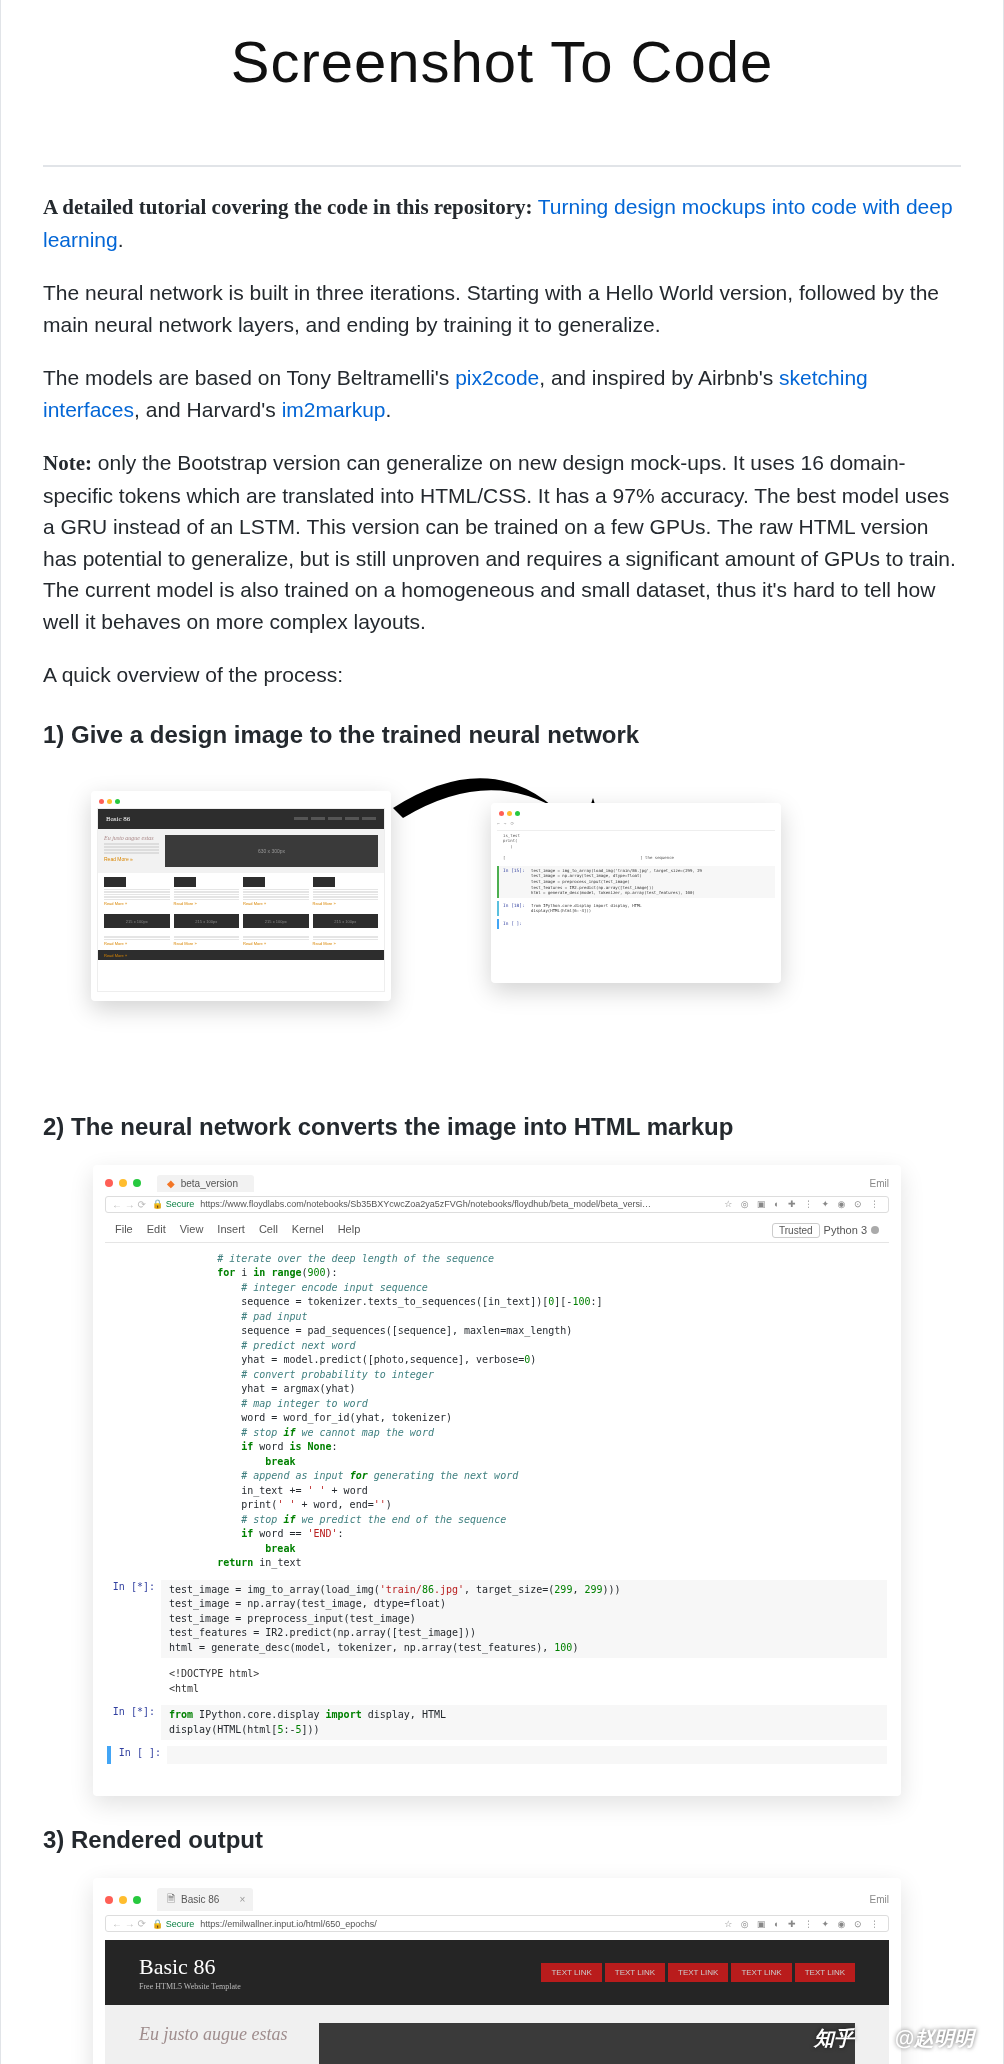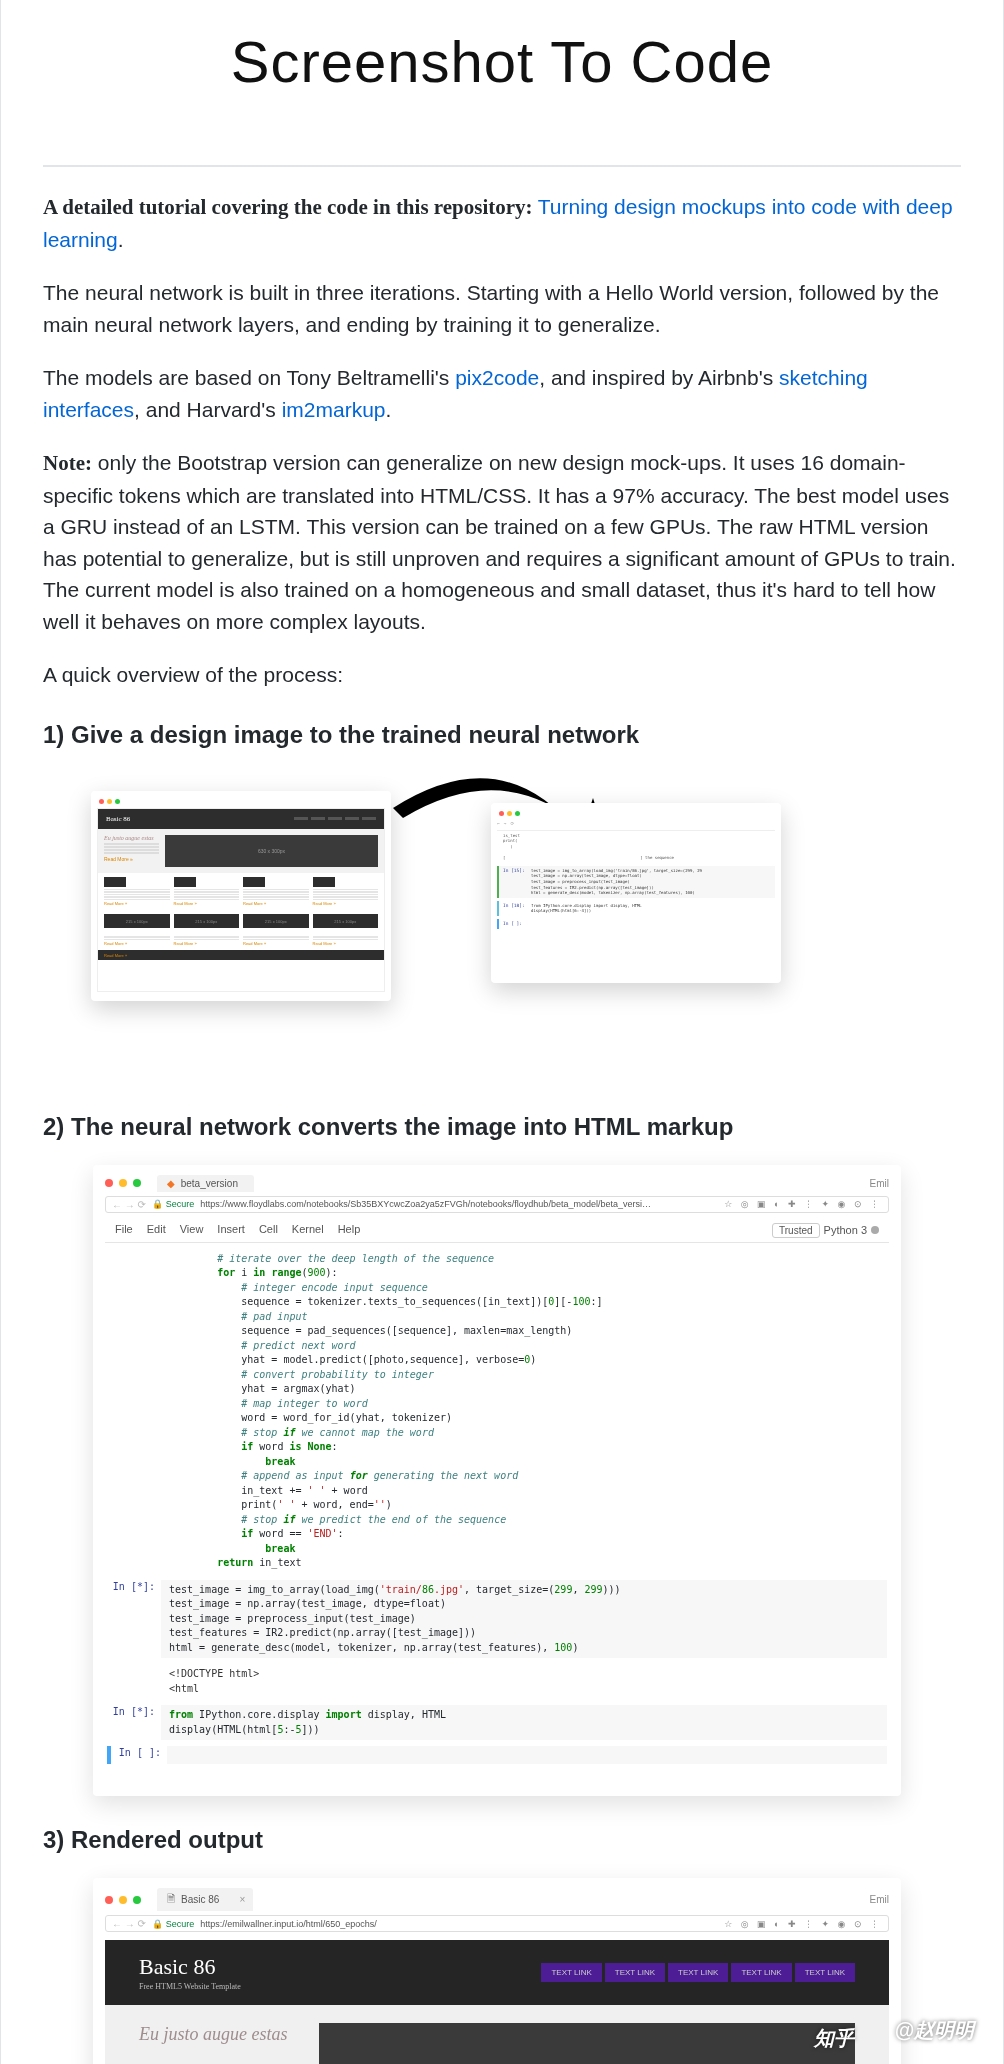--- a/index.html
+++ b/index.html
@@ -128,21 +128,21 @@
   .fig3 .urlbar .lock { color:#0b8043; font-size:9px; }
   .fig3 .urlbar .url { color:#555; font-size:9px; flex:1; }
   .fig3 .urlbar .icons { color:#888; font-size:9px; letter-spacing:3px; }
 
   .fig3 .site { font-family: Georgia, 'Times New Roman', serif; }
   .fig3 .site-header { background:#252525; padding:14px 34px; display:flex; align-items:center; }
   .fig3 .brand { color:#fff; }
   .fig3 .brand .b1 { font-size:22px; }
   .fig3 .brand .b2 { font-size:8px; color:#bbb; margin-top:2px; }
   .fig3 .nav { margin-left:auto; display:flex; gap:3px; }
-  .fig3 .nav span { background:#4c1d95; color:#ccc; font-size:8px; padding:5px 10px; font-family:-apple-system,sans-serif; }
+  .fig3 .nav span { background:#b91c1c; color:#ccc; font-size:8px; padding:5px 10px; font-family:-apple-system,sans-serif; }
   .fig3 .hero { background:#f0f0f0; padding:18px 34px; display:flex; gap:20px; }
   .fig3 .hero-left { width:160px; }
   .fig3 .hero-left .ht { font-style:italic; color:#9f8d8d; font-size:18px; line-height:1.25; margin-bottom:10px; }
   .fig3 .hero-left .hl { font-size:10px; color:#999; line-height:1.5; margin-bottom:2px;margin-top:46px; }
   .fig3 .hero-right { flex:1; background:#3a3a3a; display:flex; align-items:center; justify-content:center; color:#ccc; font-size:14px; min-height:105px; }
 
   .watermark {
     position:absolute; font-size:20px; font-weight:bold; color:#fff;
     text-shadow:0 0 4px rgba(0,0,0,0.6); font-style:italic;
   }
@@ -434,13 +434,13 @@
           </div>
           <div class="hero-right">630 x 300px</div>
         </div>
 
       </div>
     </div>
   </div>
 </div>
 
 <div class="watermark" style="right:150px; bottom:12px;">知乎</div>
-<div class="watermark" style="right:30px; bottom:20px;">@赵明明</div>
+<div class="watermark" style="right:30px; bottom:12px;">@赵明明</div>
 
 </body></html>

